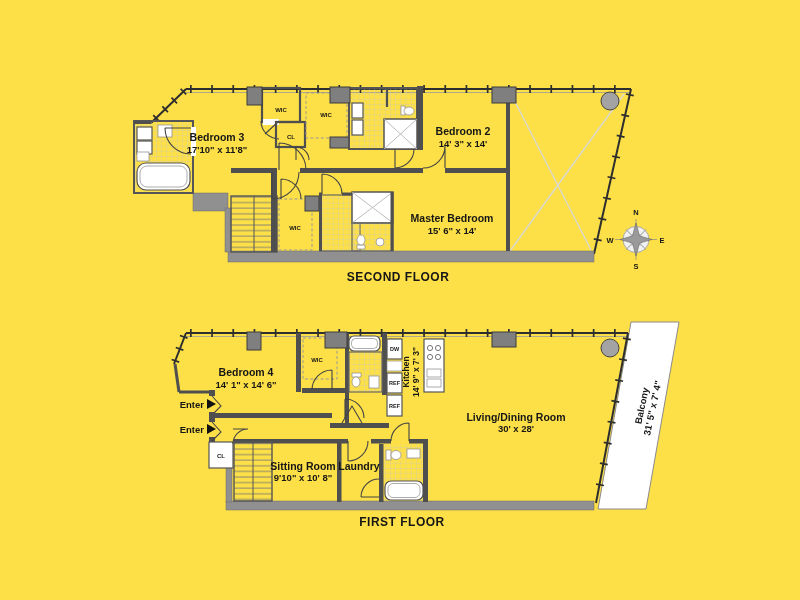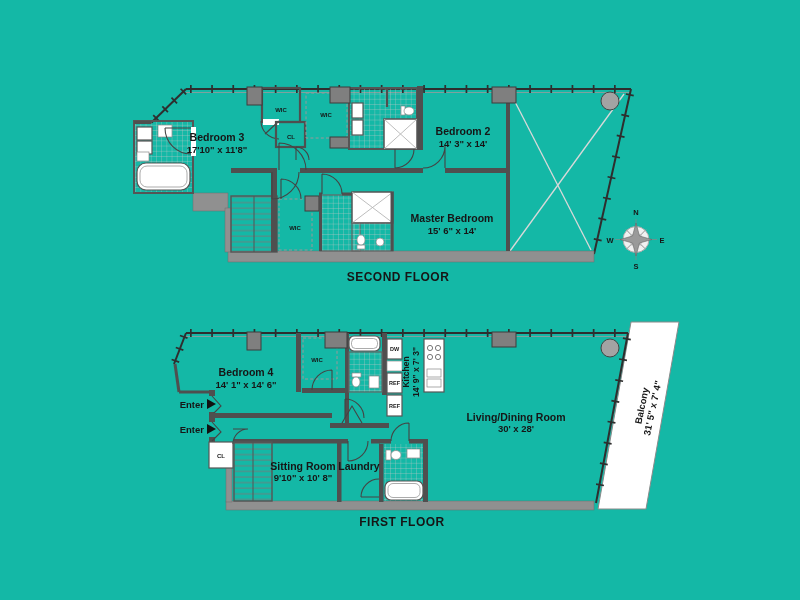--- a/index.html
+++ b/index.html
@@ -1,16 +1,16 @@
 <!DOCTYPE html>
 <html><head>
 <meta charset="utf-8">
 <style>
   html,body{margin:0;padding:0;background:#fff;}
-  .canvas{position:relative;width:800px;height:600px;background:#14b8a6;overflow:hidden;}
+  .canvas{position:relative;width:800px;height:600px;background:#fde047;overflow:hidden;}
   svg{position:absolute;left:0;top:0;}
   .lbl{font-family:"Liberation Sans",sans-serif;font-weight:bold;fill:#161616;}
   .t12{font-size:12px;letter-spacing:.5px;}
   .t10{font-size:10.5px;}
   .t9{font-size:9.5px;}
   .t8{font-size:8.5px;}
   .t7{font-size:7.5px;}
   .t6{font-size:6px;}
   .t55{font-size:5.5px;}
   .win{stroke:#2e2e2e;stroke-width:2;fill:none;}

